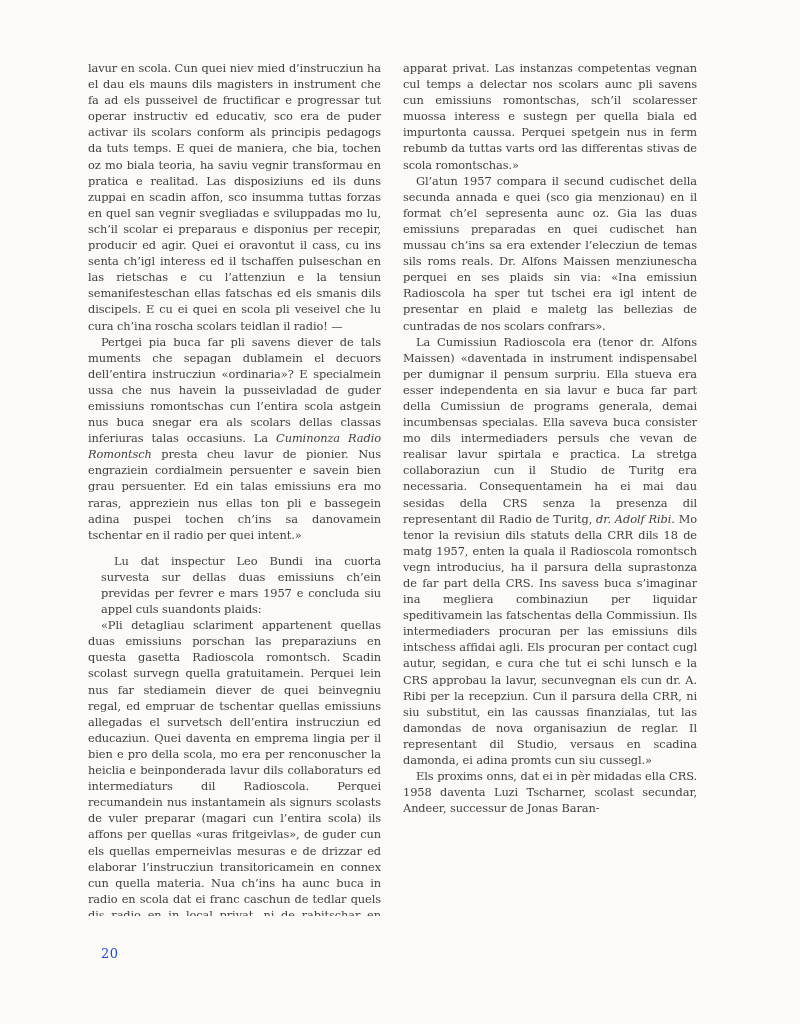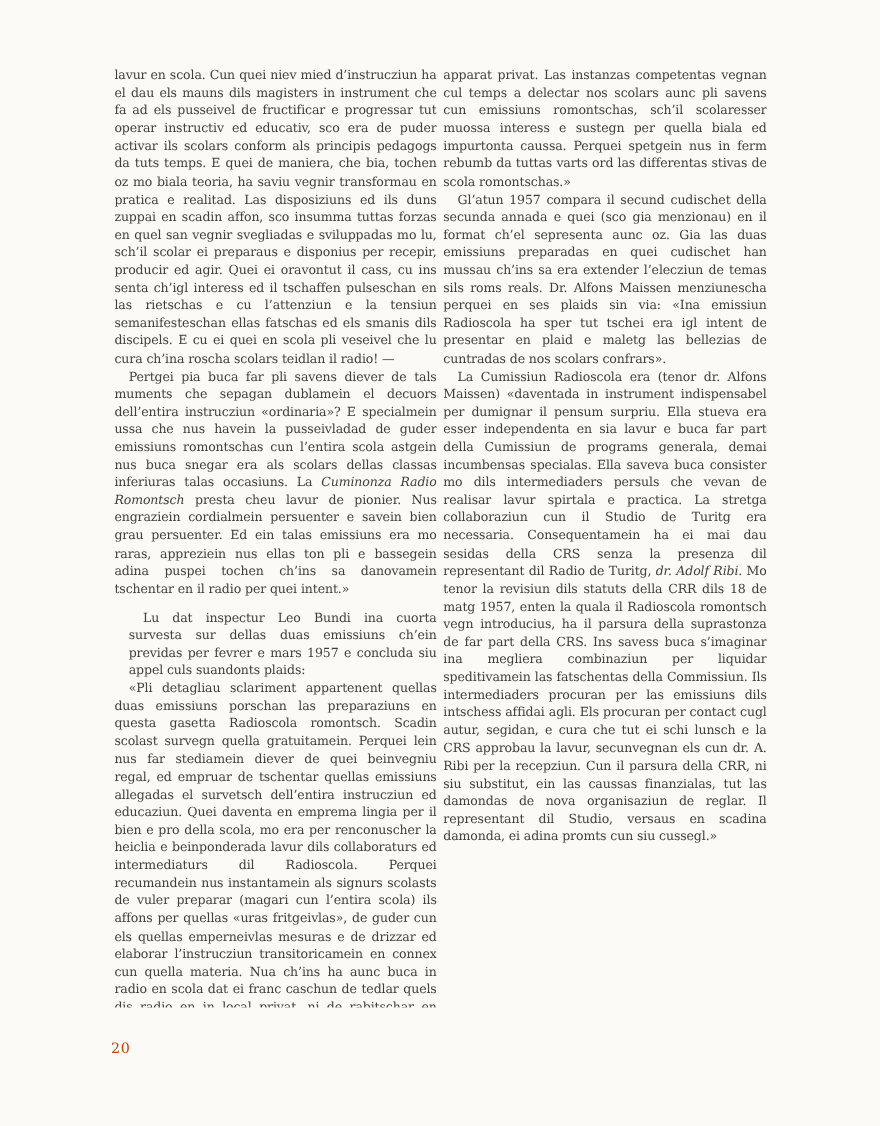--- a/index.html
+++ b/index.html
@@ -23,48 +23,49 @@
     position:absolute;
     top:60px;
     width:293px;
     height:856px;
     overflow:hidden;
     text-align:justify;
     font-size:11.4px;
     line-height:16.1px;
     letter-spacing:-0.1px;
   }
-  .col-left{left:104px;}
+  .col-left{left:88px;}
   .col-right{left:403px;width:294px;}
   .para{
     margin:0;
     padding:0;
     text-indent:0;
   }
   .para.indent{text-indent:13px;}
   .para.gap{margin-top:10px;margin-left:13px;}
   .para i{font-style:italic;}
   .page-number{
     position:absolute;
     left:101px;
     top:946px;
     font-size:13px;
     letter-spacing:0.5px;
-    color:#c2410c;
+    color:#1d4ed8;
   }
 </style>
 </head>
 <body>
 
 <div class="page">
   <div class="text-col col-left">
       <p class="para"><span>lavur en scola. Cun quei niev mied d’instrucziun ha el dau els mauns dils magisters in instrument che fa ad els pusseivel de fructificar e progressar tut operar instructiv ed educativ, sco era de puder activar ils scolars conform als principis pedagogs da tuts temps. E quei de maniera, che bia, tochen oz mo biala teoria, ha saviu vegnir transformau en pratica e realitad. Las disposiziuns ed ils duns zuppai en scadin affon, sco insumma tuttas forzas en quel san vegnir svegliadas e sviluppadas mo lu, sch’il scolar ei preparaus e disponius per recepir, producir ed agir. Quei ei oravontut il cass, cu ins senta ch’igl interess ed il tschaffen pulseschan en las rietschas e cu l’attenziun e la tensiun semanifesteschan ellas fatschas ed els smanis dils discipels. E cu ei quei en scola pli veseivel che lu cura ch’ina roscha scolars teidlan il radio! —</span></p>
       <p class="para indent"><span>Pertgei pia buca far pli savens diever de tals muments che sepagan dublamein el decuors dell’entira instrucziun «ordinaria»? E specialmein ussa che nus havein la pusseivladad de guder emissiuns romontschas cun l’entira scola astgein nus buca snegar era als scolars dellas classas inferiuras talas occasiuns. La </span><i>Cuminonza Radio Romontsch</i><span> presta cheu lavur de pionier. Nus engraziein cordialmein persuenter e savein bien grau persuenter. Ed ein talas emissiuns era mo raras, appreziein nus ellas ton pli e bassegein adina puspei tochen ch’ins sa danovamein tschentar en il radio per quei intent.»</span></p>
       <p class="para indent gap"><span>Lu dat inspectur Leo Bundi ina cuorta survesta sur dellas duas emissiuns ch’ein previdas per fevrer e mars 1957 e concluda siu appel culs suandonts plaids:</span></p>
       <p class="para indent"><span>«Pli detagliau sclariment appartenent quellas duas emissiuns porschan las preparaziuns en questa gasetta Radioscola romontsch. Scadin scolast survegn quella gratuitamein. Perquei lein nus far stediamein diever de quei beinvegniu regal, ed empruar de tschentar quellas emissiuns allegadas el survetsch dell’entira instrucziun ed educaziun. Quei daventa en emprema lingia per il bien e pro della scola, mo era per renconuscher la heiclia e beinponderada lavur dils collaboraturs ed intermediaturs dil Radioscola. Perquei recumandein nus instantamein als signurs scolasts de vuler preparar (magari cun l’entira scola) ils affons per quellas «uras fritgeivlas», de guder cun els quellas emperneivlas mesuras e de drizzar ed elaborar l’instrucziun transitoricamein en connex cun quella materia. Nua ch’ins ha aunc buca in radio en scola dat ei franc caschun de tedlar quels dis radio en in local privat, ni de rabitschar en scola in</span></p>
     </div>
   <div class="text-col col-right">
       <p class="para"><span>apparat privat. Las instanzas competentas vegnan cul temps a delectar nos scolars aunc pli savens cun emissiuns romontschas, sch’il scolaresser muossa interess e sustegn per quella biala ed impurtonta caussa. Perquei spetgein nus in ferm rebumb da tuttas varts ord las differentas stivas de scola romontschas.»</span></p>
       <p class="para indent"><span>Gl’atun 1957 compara il secund cudischet della secunda annada e quei (sco gia menzionau) en il format ch’el sepresenta aunc oz. Gia las duas emissiuns preparadas en quei cudischet han mussau ch’ins sa era extender l’elecziun de temas sils roms reals. Dr. Alfons Maissen menziunescha perquei en ses plaids sin via: «Ina emissiun Radioscola ha sper tut tschei era igl intent de presentar en plaid e maletg las bellezias de cuntradas de nos scolars confrars».</span></p>
       <p class="para indent"><span>La Cumissiun Radioscola era (tenor dr. Alfons Maissen) «daventada in instrument indispensabel per dumignar il pensum surpriu. Ella stueva era esser independenta en sia lavur e buca far part della Cumissiun de programs generala, demai incumbensas specialas. Ella saveva buca consister mo dils intermediaders persuls che vevan de realisar lavur spirtala e practica. La stretga collaboraziun cun il Studio de Turitg era necessaria. Consequentamein ha ei mai dau sesidas della CRS senza la presenza dil representant dil Radio de Turitg, </span><i>dr. Adolf Ribi</i><span>. Mo tenor la revisiun dils statuts della CRR dils 18 de matg 1957, enten la quala il Radioscola romontsch vegn introducius, ha il parsura della suprastonza de far part della CRS. Ins savess buca s’imaginar ina megliera combinaziun per liquidar speditivamein las fatschentas della Commissiun. Ils intermediaders procuran per las emissiuns dils intschess affidai agli. Els procuran per contact cugl autur, segidan, e cura che tut ei schi lunsch e la CRS approbau la lavur, secunvegnan els cun dr. A. Ribi per la recepziun. Cun il parsura della CRR, ni siu substitut, ein las caussas finanzialas, tut las damondas de nova organisaziun de reglar. Il representant dil Studio, versaus en scadina damonda, ei adina promts cun siu cussegl.»</span></p>
+      <p class="para indent"><span>Els proxims onns, dat ei in pèr midadas ella CRS. 1958 daventa Luzi Tscharner, scolast secundar, Andeer, successur de Jonas Baran-</span></p>
     </div>
   <div class="page-number">20</div>
 </div>
 
 </body></html>

